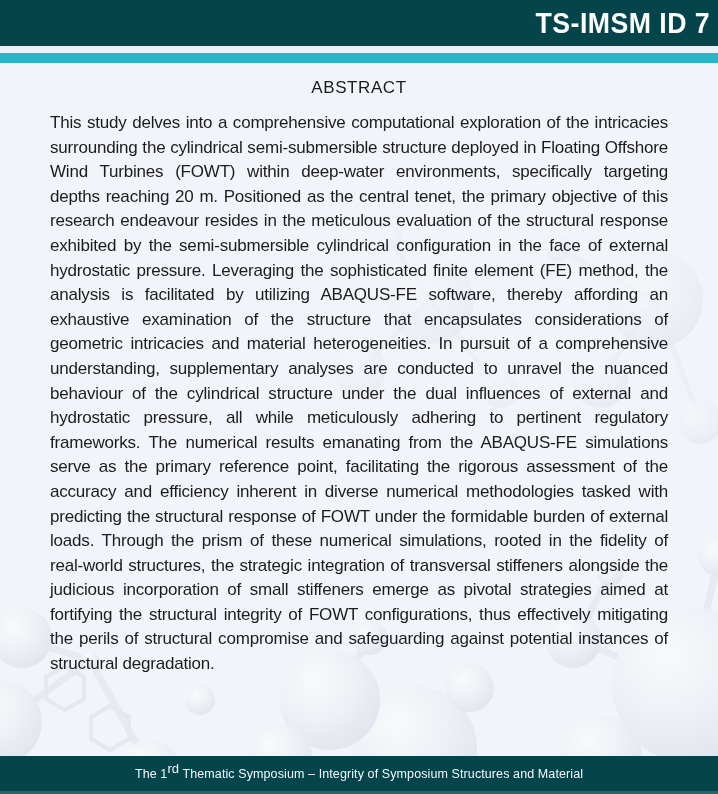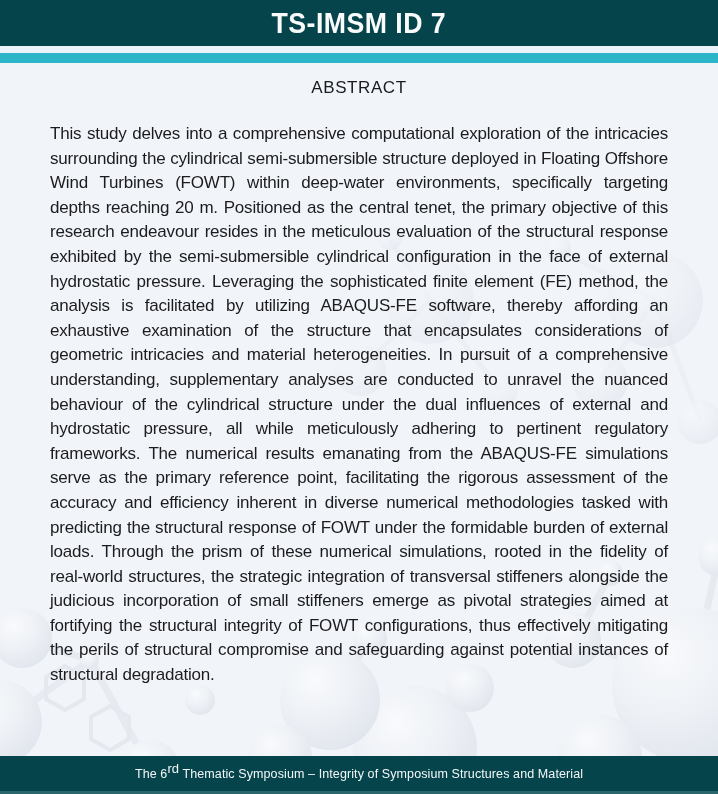--- a/index.html
+++ b/index.html
@@ -20,21 +20,21 @@
     width: 718px; height: 794px;
     pointer-events: none;
   }
   .header-bar {
     position: absolute;
     top: 0; left: 0; right: 0;
     height: 46px;
     background: #05444b;
     display: flex;
     align-items: center;
-    justify-content: center;
+    justify-content: flex-end;
     z-index: 3;
   }
   .header-title {
     color: #fafcfc;
     font-size: 29px;
     font-weight: bold;
     letter-spacing: 0.5px;
     display: inline-block;
     transform: scaleX(0.92);
     transform-origin: center;
@@ -55,21 +55,21 @@
     z-index: 3;
   }
   .content {
     position: absolute;
     top: 63px; left: 0; right: 0;
     bottom: 38px;
     padding: 15px 38px 0 38px;
     z-index: 2;
   }
   .abstract-heading {
-    margin: 0 0 24px 0;
+    margin: 0 0 13px 0;
     text-align: center;
     font-size: 17px;
     font-weight: 500;
     letter-spacing: 0.6px;
     color: #1b1b1d;
   }
   .abstract-body {
     margin: 12px;
     font-size: 17px;
     line-height: 24.6px;
@@ -185,16 +185,16 @@
   </header>
   <div class="gap-stripe"></div>
   <div class="accent-stripe"></div>
 
   <main class="content">
     <h2 class="abstract-heading">ABSTRACT</h2>
     <p class="abstract-body">This study delves into a comprehensive computational exploration of the intricacies surrounding the cylindrical semi-submersible structure deployed in Floating Offshore Wind Turbines (FOWT) within deep-water environments, specifically targeting depths reaching 20 m. Positioned as the central tenet, the primary objective of this research endeavour resides in the meticulous evaluation of the structural response exhibited by the semi-submersible cylindrical configuration in the face of external hydrostatic pressure. Leveraging the sophisticated finite element (FE) method, the analysis is facilitated by utilizing ABAQUS-FE software, thereby affording an exhaustive examination of the structure that encapsulates considerations of geometric intricacies and material heterogeneities. In pursuit of a comprehensive understanding, supplementary analyses are conducted to unravel the nuanced behaviour of the cylindrical structure under the dual influences of external and hydrostatic pressure, all while meticulously adhering to pertinent regulatory frameworks. The numerical results emanating from the ABAQUS-FE simulations serve as the primary reference point, facilitating the rigorous assessment of the accuracy and efficiency inherent in diverse numerical methodologies tasked with predicting the structural response of FOWT under the formidable burden of external loads. Through the prism of these numerical simulations, rooted in the fidelity of real-world structures, the strategic integration of transversal stiffeners alongside the judicious incorporation of small stiffeners emerge as pivotal strategies aimed at fortifying the structural integrity of FOWT configurations, thus effectively mitigating the perils of structural compromise and safeguarding against potential instances of structural degradation.</p>
   </main>
 
   <footer class="footer-bar">
-    <span class="footer-text"><span>The 6</span><sup>rd</sup><span> Thematic Symposium – Integrity of Symposium Structures and Material</span></span>
+    <span class="footer-text"><span>The 1</span><sup>rd</sup><span> Thematic Symposium – Integrity of Symposium Structures and Material</span></span>
   </footer>
 
 </div>
 
 </body></html>

